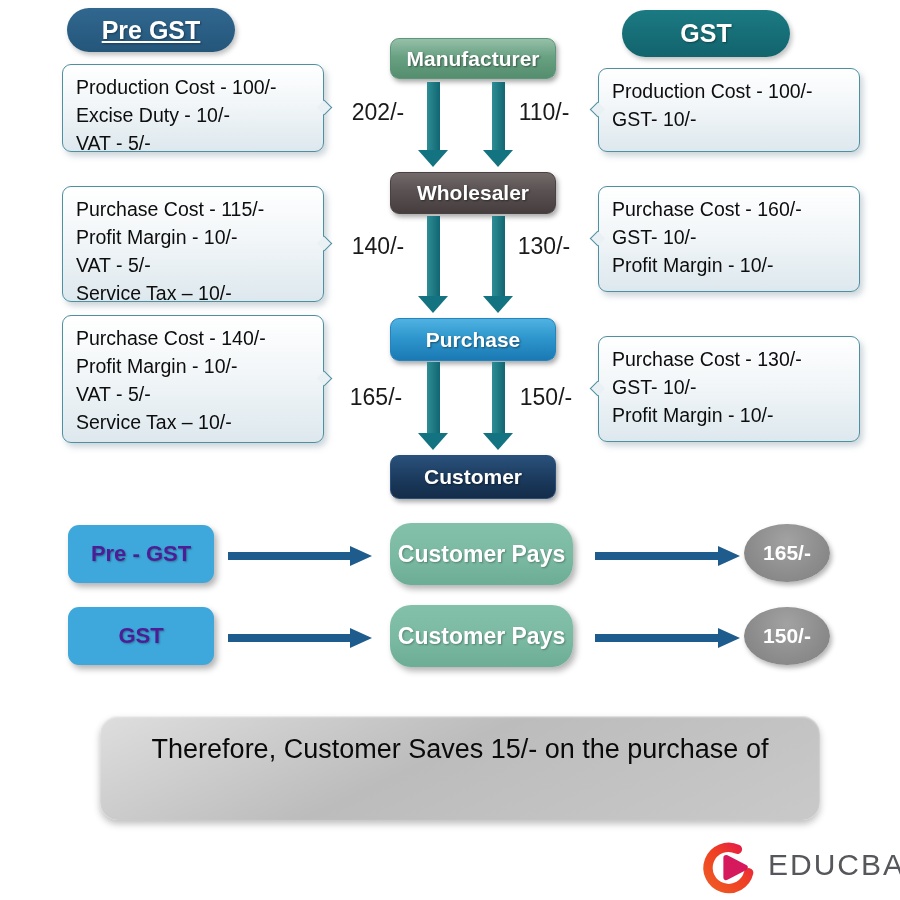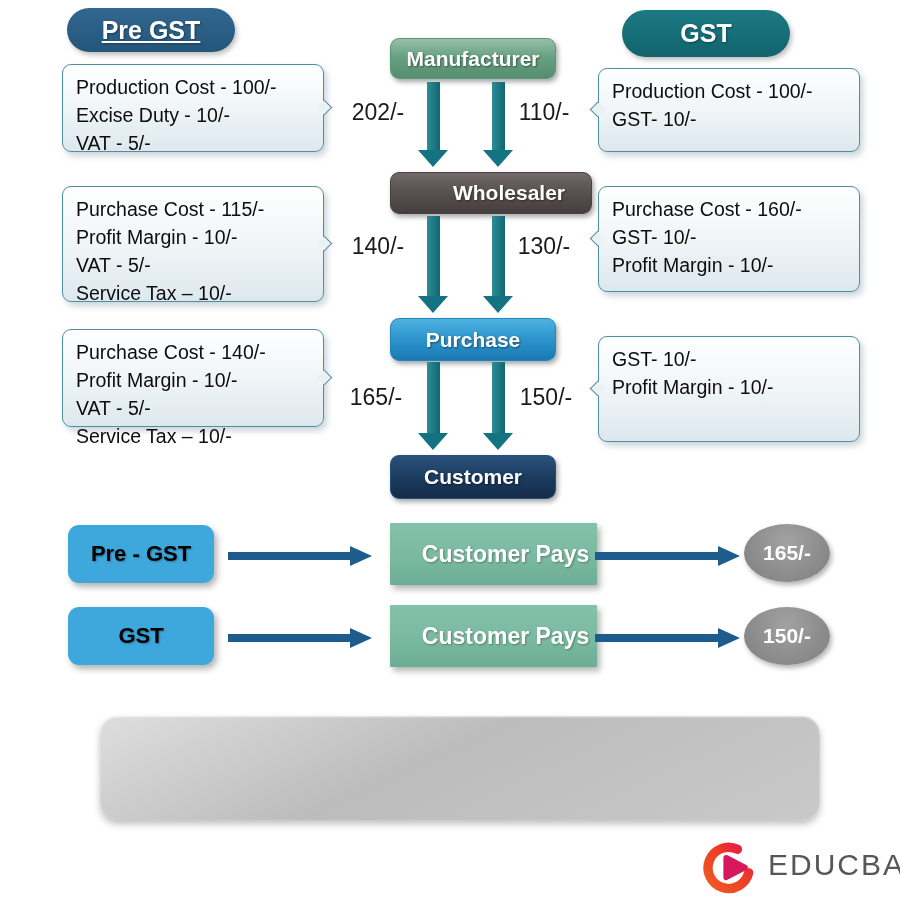--- a/index.html
+++ b/index.html
@@ -41,42 +41,42 @@
   }
   
   .chain-node{
     position:absolute; left:390px; width:164px; border-radius:9px;
     color:#fff; font-weight:bold; font-size:21px;
     display:flex; align-items:center; justify-content:center;
     text-shadow:1px 1px 2px rgba(0,0,0,.45);
     box-shadow:2px 3px 5px rgba(0,0,0,.35);
   }
   #node-manufacturer{top:38px;  height:39px; background:linear-gradient(180deg,#96c0a9 0%,#69a183 45%,#548e6e 100%); border:1px solid #5d977a;}
-  #node-wholesaler  {top:172px; height:40px; background:linear-gradient(180deg,#726969 0%,#5a5252 45%,#463e3e 100%); border:1px solid #4a4242;padding-left:36px;}
+  #node-wholesaler  {top:172px; height:40px; background:linear-gradient(180deg,#726969 0%,#5a5252 45%,#463e3e 100%); border:1px solid #4a4242;}
   #node-retailer    {top:318px; height:41px; background:linear-gradient(180deg,#4fb2e2 0%,#2f97cd 45%,#1a79b4 100%); border:1px solid #2484bd;}
   #node-customer    {top:455px; height:42px; background:linear-gradient(180deg,#2a517b 0%,#1b3a5d 55%,#132c49 100%); border:1px solid #29507a;}
   
   .v-arrow{position:absolute; width:30px;}
   .v-arrow .shaft{width:13px; margin:0 auto; background:linear-gradient(90deg,#2d8d95 0%,#116672 100%);}
   .v-arrow .head{width:0; height:0; border-left:15px solid transparent; border-right:15px solid transparent; border-top:17px solid #147381;}
   
   .amount{position:absolute; width:64px; text-align:center; font-size:23px; color:#1a1a1a;}
   
   .cmp-blue{
     position:absolute; left:68px; width:146px; height:58px; background:#3ea8dc;
-    border-radius:11px; color:#000000; font-weight:bold; font-size:22px;
+    border-radius:11px; color:#4c1d95; font-weight:bold; font-size:22px;
     display:flex; align-items:center; justify-content:center;
     text-shadow:1px 1px 2px rgba(0,0,0,.3); box-shadow:3px 4px 6px rgba(0,0,0,.3);
   }
   .cmp-green{
     position:absolute; left:390px; width:183px; height:62px;
     background:linear-gradient(180deg,#84c1ab 0%,#7ab9a2 55%,#6cad95 100%);
-    border-radius:1px; color:#fff; font-weight:bold; font-size:23px;
-    display:flex; align-items:center; justify-content:center;
-    text-shadow:1px 1px 2px rgba(0,0,0,.3); box-shadow:3px 4px 6px rgba(0,0,0,.3);padding-left:24px;
+    border-radius:21px; color:#fff; font-weight:bold; font-size:23px;
+    display:flex; align-items:center; justify-content:center;
+    text-shadow:1px 1px 2px rgba(0,0,0,.3); box-shadow:3px 4px 6px rgba(0,0,0,.3);
   }
   .cmp-ellipse{
     position:absolute; left:744px; width:86px; height:58px; border-radius:50%;
     background:radial-gradient(ellipse at 50% 30%, #a2a2a2 0%, #8c8c8c 60%, #7f7f7f 100%);
     color:#fff; font-weight:bold; font-size:21px;
     display:flex; align-items:center; justify-content:center;
     box-shadow:2px 3px 5px rgba(0,0,0,.3);
   }
   .h-arrow{position:absolute; height:20px;}
   .h-arrow .shaft{position:absolute; left:0; top:6px; height:8px; background:#1d5c8c; right:20px;}
@@ -112,41 +112,42 @@
     <div>Excise Duty - 10/-</div>
     <div>VAT - 5/-</div>
   </div>
   <div class="callout right-notch" style="left:62px; top:186px; height:116px;">
     <div class="notch"></div>
     <div>Purchase Cost - 115/-</div>
     <div>Profit Margin - 10/-</div>
     <div>VAT - 5/-</div>
     <div>Service Tax – 10/-</div>
   </div>
-  <div class="callout right-notch" style="left:62px; top:329px; height:98px;">
+  <div class="callout right-notch" style="left:62px; top:315px; height:128px;">
     <div class="notch"></div>
     <div>Purchase Cost - 140/-</div>
     <div>Profit Margin - 10/-</div>
     <div>VAT - 5/-</div>
     <div>Service Tax – 10/-</div>
   </div>
 
   <div class="callout left-notch" style="left:598px; top:68px; height:84px;">
     <div class="notch"></div>
     <div>Production Cost - 100/-</div>
     <div>GST- 10/-</div>
   </div>
   <div class="callout left-notch" style="left:598px; top:186px; height:106px;">
     <div class="notch"></div>
     <div>Purchase Cost - 160/-</div>
     <div>GST- 10/-</div>
     <div>Profit Margin - 10/-</div>
   </div>
   <div class="callout left-notch" style="left:598px; top:336px; height:106px;">
     <div class="notch"></div>
+    <div>Purchase Cost - 130/-</div>
     <div>GST- 10/-</div>
     <div>Profit Margin - 10/-</div>
   </div>
 
   <div class="chain-node" id="node-manufacturer">Manufacturer</div>
   <div class="chain-node" id="node-wholesaler">Wholesaler</div>
   <div class="chain-node" id="node-retailer">Purchase</div>
   <div class="chain-node" id="node-customer">Customer</div>
 
   <div class="v-arrow" style="left:418px; top:82px;">
@@ -199,20 +200,21 @@
       <div class="head"></div>
     </div>
   <div class="cmp-green" style="top:605px;">Customer Pays</div>
   <div class="h-arrow" style="left:595px; top:628px; width:145px;">
     <div class="shaft"></div>
       <div class="head"></div>
     </div>
   <div class="cmp-ellipse" style="top:607px;">150/-</div>
 
   <div id="summary">
+    <div>Therefore, Customer Saves 15/- on the purchase of</div>
   </div>
 
   <div id="logo">
     <svg width="62" height="60" viewBox="0 0 64 64">
       <defs>
         <linearGradient id="lgring" x1="0" y1="1" x2="1" y2="0">
           <stop offset="0" stop-color="#f05a24"></stop>
           <stop offset="0.55" stop-color="#ee3f23"></stop>
           <stop offset="1" stop-color="#e5164f"></stop>
         </linearGradient>

